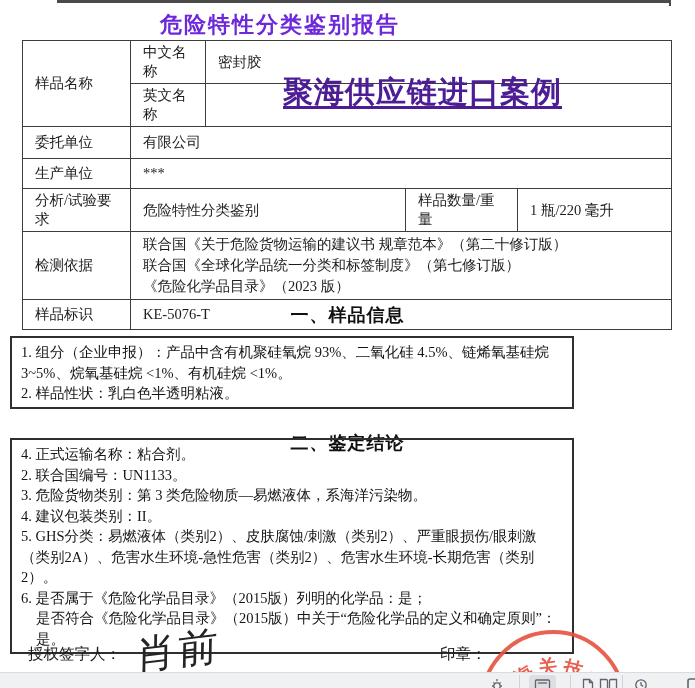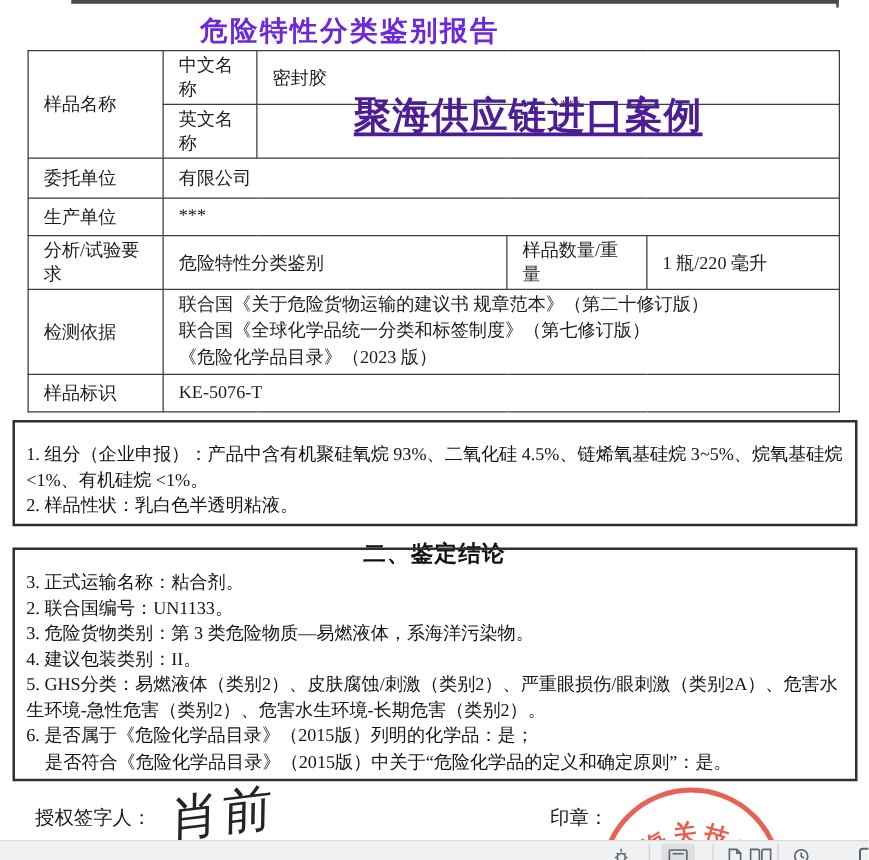--- a/index.html
+++ b/index.html
@@ -36,23 +36,23 @@
   .hidden-mark { position:absolute; left:448px; top:78px; font-size:11px; color:#333; z-index:2; }
 
   .section-heading {
     position:absolute; left:0; width:695px; text-align:center;
     font-size:18px; font-weight:bold; color:#111; letter-spacing:1px;
   }
   .heading-1 { top:303px; }
   .heading-2 { top:431px; }
 
   .content-box {
-    position:absolute; left:10px; width:676px;
+    position:absolute; left:10px; width:564px;
     border:2px solid #2f2f2f; background:transparent;
-    font-size:14.5px; color:#141414; padding:16px 9px 3px 9px;
+    font-size:14.5px; color:#141414; padding:4px 9px 3px 9px;
   }
   .box-1 { top:336px; }
   .box-2 { top:438px; }
   .content-box .line { line-height:20.5px; }
   .content-box .indent { padding-left:15px; }
 
   .footer-label { position:absolute; font-size:15.5px; color:#1a1a1a; }
   .signer-label { left:28px; top:644px; }
   .seal-label { left:440px; top:644px; }
   .signature {
@@ -125,28 +125,29 @@
     <tr style="height:30px">
       <td>样品标识</td>
       <td colspan="4">KE-5076-T</td>
     </tr>
   </tbody>
     </table>
 
   <div class="hidden-mark">***</div>
   <div class="watermark" style="color: #4c1d95;">聚海供应链进口案例</div>
 
+  <div class="section-heading heading-1">一、样品信息</div>
   <div class="content-box box-1">
     <div class="line">1. 组分（企业申报）：产品中含有机聚硅氧烷 93%、二氧化硅 4.5%、链烯氧基硅烷 3~5%、烷氧基硅烷 &lt;1%、有机硅烷 &lt;1%。</div>
     <div class="line">2. 样品性状：乳白色半透明粘液。</div>
   </div>
 
   <div class="section-heading heading-2">二、鉴定结论</div>
   <div class="content-box box-2">
-    <div class="line">3. 正式运输名称：粘合剂。</div>
+    <div class="line">4. 正式运输名称：粘合剂。</div>
     <div class="line">2. 联合国编号：UN1133。</div>
     <div class="line">3. 危险货物类别：第 3 类危险物质—易燃液体，系海洋污染物。</div>
     <div class="line">4. 建议包装类别：II。</div>
     <div class="line">5. GHS分类：易燃液体（类别2）、皮肤腐蚀/刺激（类别2）、严重眼损伤/眼刺激（类别2A）、危害水生环境-急性危害（类别2）、危害水生环境-长期危害（类别2）。</div>
     <div class="line">6. 是否属于《危险化学品目录》（2015版）列明的化学品：是；</div>
     <div class="line indent">是否符合《危险化学品目录》（2015版）中关于“危险化学品的定义和确定原则”：是。</div>
   </div>
 
   <div class="footer-label signer-label">授权签字人：</div>
   <div class="signature">肖前</div>

